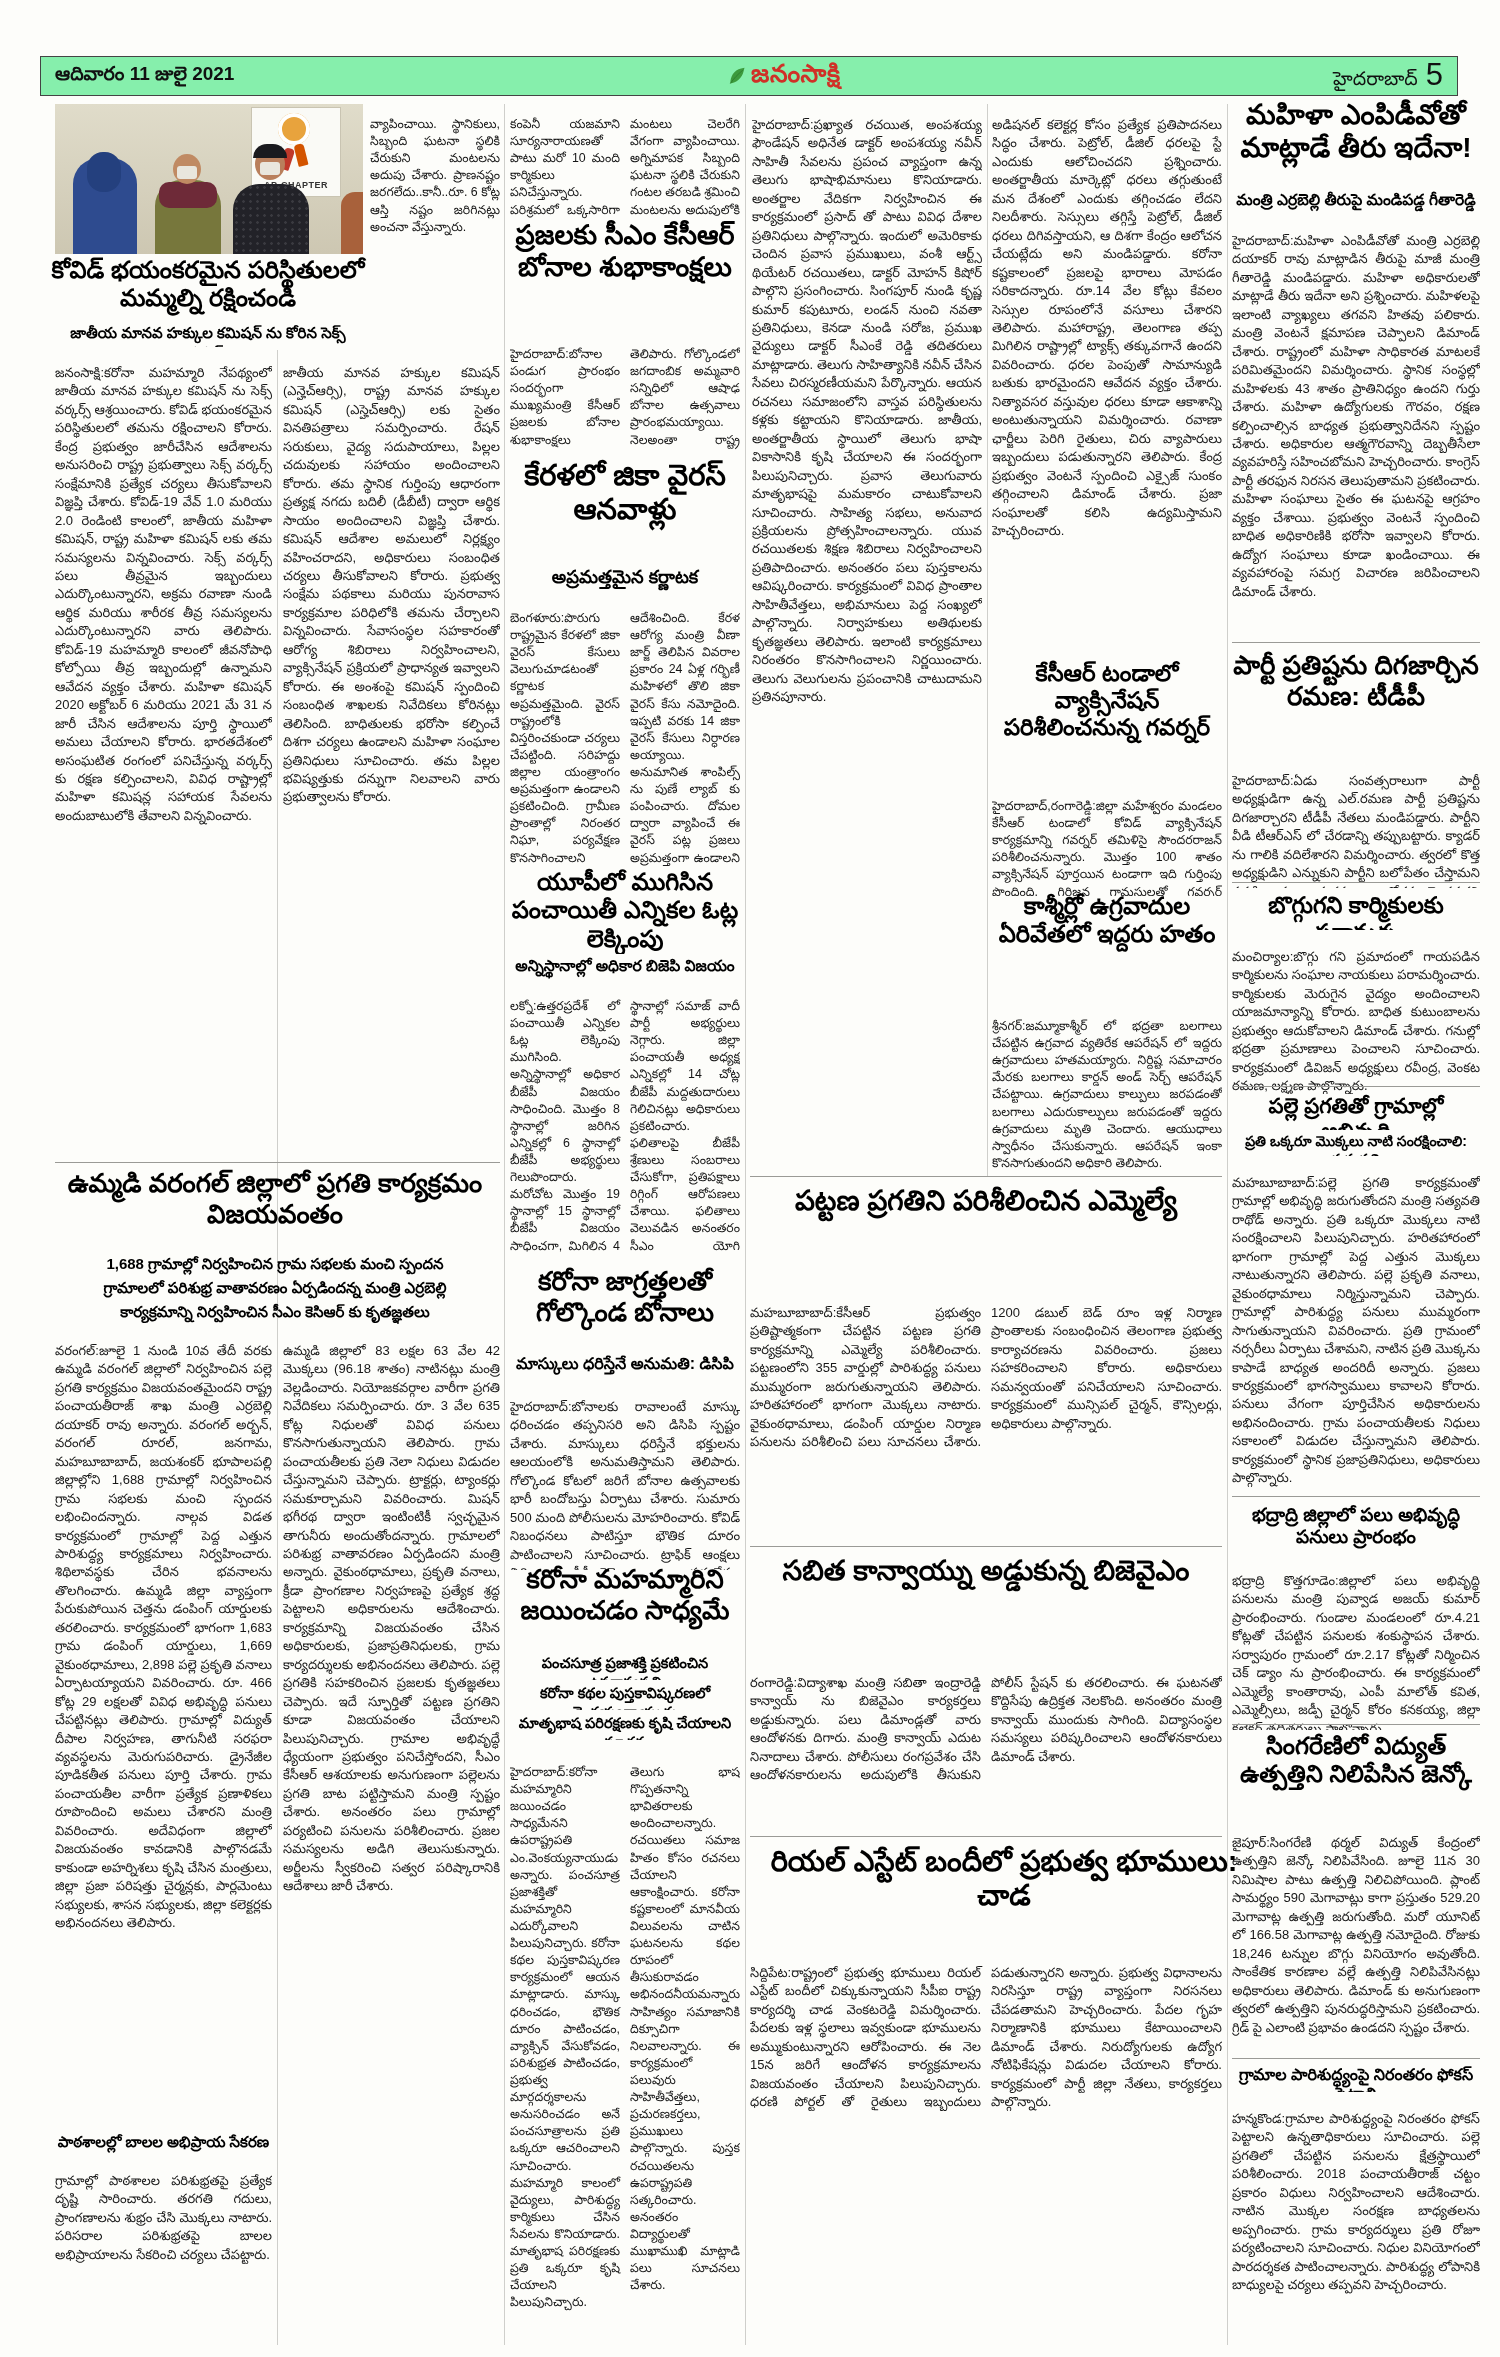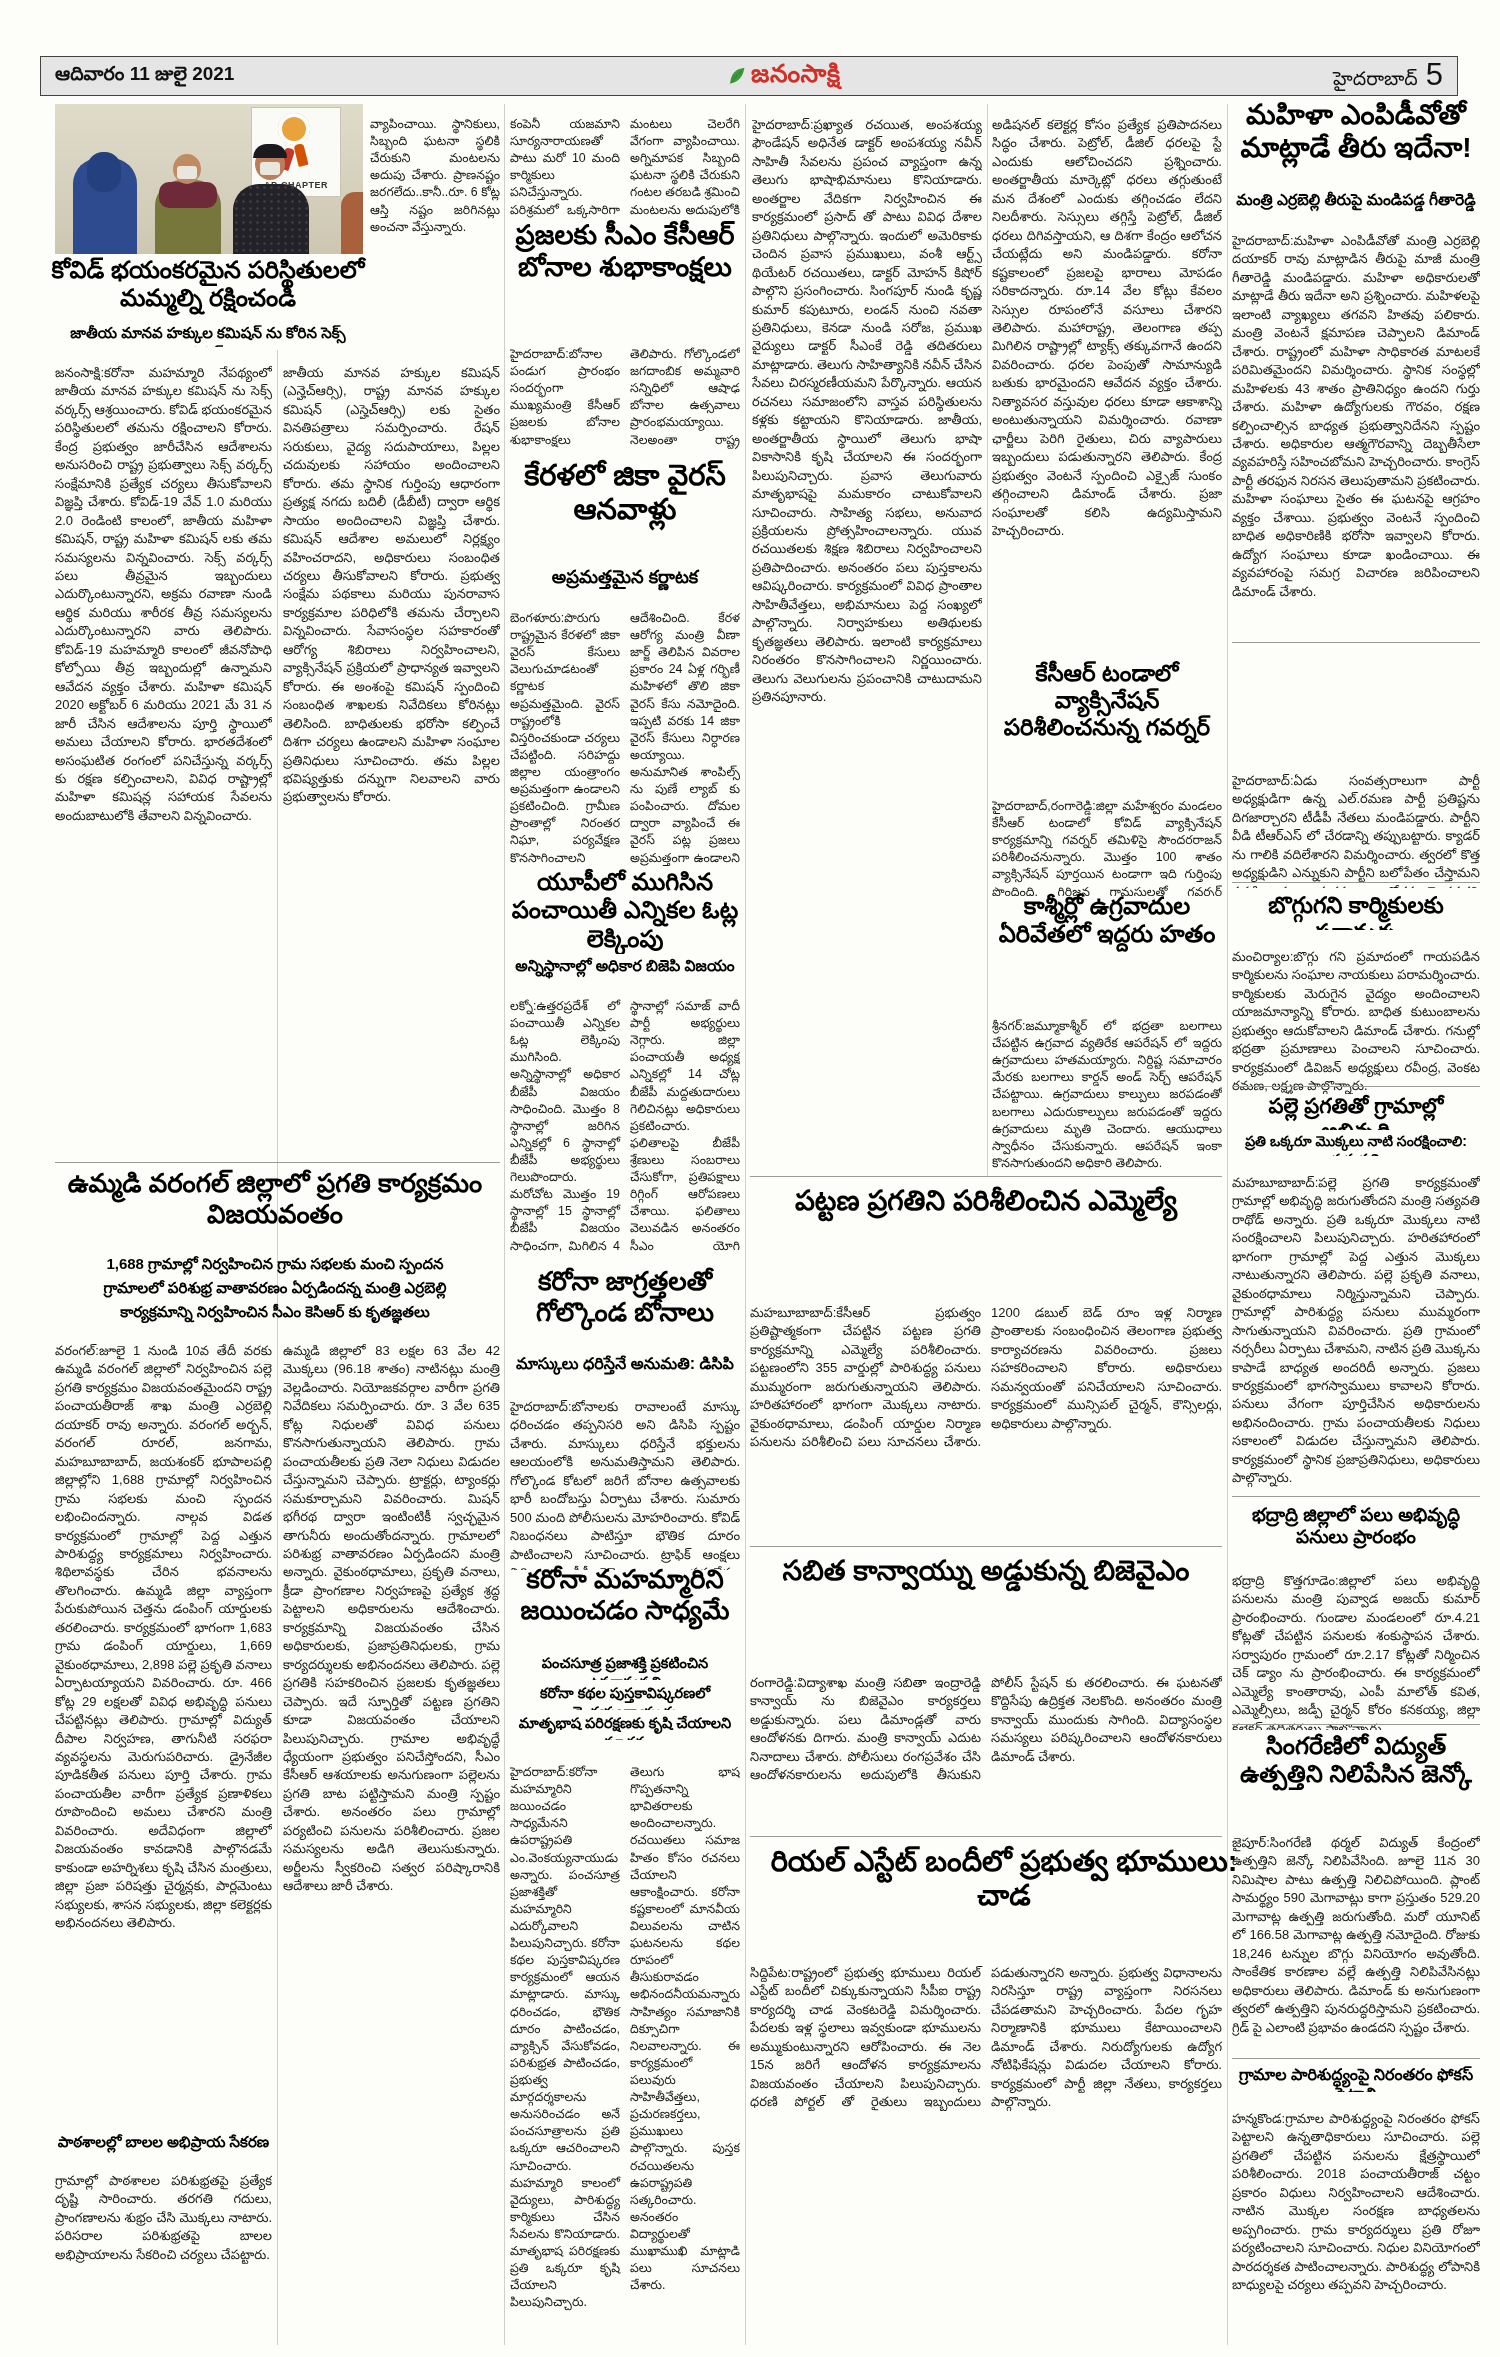--- a/index.html
+++ b/index.html
@@ -1,21 +1,21 @@
 <!DOCTYPE html>
 <html lang="te"><head>
 <meta charset="utf-8">
 <style>
   html,body{margin:0;padding:0;background:#e9e9e6;}
   #page{position:relative;width:1500px;height:2357px;background:#fdfdfa;margin:0 auto;
         font-family:"Liberation Sans","DejaVu Sans",sans-serif;color:#1b1b1b;overflow:hidden;}
   .abs{position:absolute;}
   
   .masthead{left:40px;top:56px;width:1418px;height:40px;border:1.5px solid #444;
-            display:flex;align-items:center;justify-content:space-between;padding:0 14px;box-sizing:border-box;background:#e5e5e5;}
+            display:flex;align-items:center;justify-content:space-between;padding:0 14px;box-sizing:border-box;background:#86efac;}
   .m-date{font-size:19px;font-weight:bold;color:#111;}
   .m-logo{display:flex;align-items:center;gap:4px;font-size:25px;font-weight:800;color:#d03027;letter-spacing:.5px;}
   .m-right{display:flex;align-items:baseline;gap:8px;font-weight:normal;color:#111;}
   .m-city{font-size:19px;}
   .m-page{font-size:31px;line-height:1;}
   
   .body-txt{font-size:13px;line-height:1.42;text-align:justify;overflow:hidden;color:#161616;margin-top:12px;}
   .body-sm{font-size:12.4px;line-height:1.38;}
   .cols2{column-count:2;column-gap:10px;}
   .hl{font-weight:800;color:#000;text-align:center;line-height:1.18;overflow:hidden;}
@@ -131,20 +131,21 @@
 
   <div class="abs hrule" style="left:750px;top:1836px;width:472px;"></div>
   <div class="abs hl" style="left:768px;top:1844px;width:472px;height:100px;font-size:29px;">రియల్ ఎస్టేట్ బందీలో ప్రభుత్వ భూములు: చాడ</div>
   <div class="abs body-txt cols2" style="left:750px;top:1952px;width:472px;height:393px;">సిద్దిపేట:రాష్ట్రంలో ప్రభుత్వ భూములు రియల్ ఎస్టేట్ బందీలో చిక్కుకున్నాయని సీపీఐ రాష్ట్ర కార్యదర్శి చాడ వెంకటరెడ్డి విమర్శించారు. పేదలకు ఇళ్ల స్థలాలు ఇవ్వకుండా భూములను అమ్ముకుంటున్నారని ఆరోపించారు. ఈ నెల 15న జరిగే ఆందోళన కార్యక్రమాలను విజయవంతం చేయాలని పిలుపునిచ్చారు. ధరణి పోర్టల్ తో రైతులు ఇబ్బందులు పడుతున్నారని అన్నారు. ప్రభుత్వ విధానాలను నిరసిస్తూ రాష్ట్ర వ్యాప్తంగా నిరసనలు చేపడతామని హెచ్చరించారు. పేదల గృహ నిర్మాణానికి భూములు కేటాయించాలని డిమాండ్ చేశారు. నిరుద్యోగులకు ఉద్యోగ నోటిఫికేషన్లు విడుదల చేయాలని కోరారు. కార్యక్రమంలో పార్టీ జిల్లా నేతలు, కార్యకర్తలు పాల్గొన్నారు.</div>
 
   <div class="abs hl" style="left:1232px;top:98px;width:248px;height:88px;font-size:28px;">మహిళా ఎంపిడీవోతో మాట్లాడే తీరు ఇదేనా!</div>
   <div class="abs sub" style="left:1232px;top:190px;width:248px;height:24px;font-size:15.5px;">మంత్రి ఎర్రబెల్లి తీరుపై మండిపడ్డ గీతారెడ్డి</div>
   <div class="abs body-txt" style="left:1232px;top:220px;width:248px;height:418px;">హైదరాబాద్:మహిళా ఎంపిడీవోతో మంత్రి ఎర్రబెల్లి దయాకర్ రావు మాట్లాడిన తీరుపై మాజీ మంత్రి గీతారెడ్డి మండిపడ్డారు. మహిళా అధికారులతో మాట్లాడే తీరు ఇదేనా అని ప్రశ్నించారు. మహిళలపై ఇలాంటి వ్యాఖ్యలు తగవని హితవు పలికారు. మంత్రి వెంటనే క్షమాపణ చెప్పాలని డిమాండ్ చేశారు. రాష్ట్రంలో మహిళా సాధికారత మాటలకే పరిమితమైందని విమర్శించారు. స్థానిక సంస్థల్లో మహిళలకు 43 శాతం ప్రాతినిధ్యం ఉందని గుర్తు చేశారు. మహిళా ఉద్యోగులకు గౌరవం, రక్షణ కల్పించాల్సిన బాధ్యత ప్రభుత్వానిదేనని స్పష్టం చేశారు. అధికారుల ఆత్మగౌరవాన్ని దెబ్బతీసేలా వ్యవహరిస్తే సహించబోమని హెచ్చరించారు. కాంగ్రెస్ పార్టీ తరఫున నిరసన తెలుపుతామని ప్రకటించారు. మహిళా సంఘాలు సైతం ఈ ఘటనపై ఆగ్రహం వ్యక్తం చేశాయి. ప్రభుత్వం వెంటనే స్పందించి బాధిత అధికారిణికి భరోసా ఇవ్వాలని కోరారు. ఉద్యోగ సంఘాలు కూడా ఖండించాయి. ఈ వ్యవహారంపై సమగ్ర విచారణ జరిపించాలని డిమాండ్ చేశారు.</div>
 
   <div class="abs hrule" style="left:1232px;top:642px;width:248px;"></div>
+  <div class="abs hl" style="left:1232px;top:650px;width:248px;height:104px;font-size:26px;">పార్టీ ప్రతిష్టను దిగజార్చిన రమణ: టీడీపీ</div>
   <div class="abs body-txt" style="left:1232px;top:760px;width:248px;height:116px;">హైదరాబాద్:ఏడు సంవత్సరాలుగా పార్టీ అధ్యక్షుడిగా ఉన్న ఎల్.రమణ పార్టీ ప్రతిష్టను దిగజార్చారని టీడీపీ నేతలు మండిపడ్డారు. పార్టీని వీడి టీఆర్ఎస్ లో చేరడాన్ని తప్పుబట్టారు. క్యాడర్ ను గాలికి వదిలేశారని విమర్శించారు. త్వరలో కొత్త అధ్యక్షుడిని ఎన్నుకుని పార్టీని బలోపేతం చేస్తామని ప్రకటించారు. కార్యకర్తలు ఆందోళన చెందవద్దని సూచించారు.</div>
 
   <div class="abs hrule" style="left:1232px;top:882px;width:248px;"></div>
   <div class="abs hl" style="left:1232px;top:892px;width:248px;height:38px;font-size:23px;">బొగ్గుగని కార్మికులకు పరామర్శ</div>
   <div class="abs body-txt" style="left:1232px;top:936px;width:248px;height:146px;">మంచిర్యాల:బొగ్గు గని ప్రమాదంలో గాయపడిన కార్మికులను సంఘాల నాయకులు పరామర్శించారు. కార్మికులకు మెరుగైన వైద్యం అందించాలని యాజమాన్యాన్ని కోరారు. బాధిత కుటుంబాలను ప్రభుత్వం ఆదుకోవాలని డిమాండ్ చేశారు. గనుల్లో భద్రతా ప్రమాణాలు పెంచాలని సూచించారు. కార్యక్రమంలో డివిజన్ అధ్యక్షులు రవీంద్ర, వెంకట రమణ, లక్ష్మణ పాల్గొన్నారు.</div>
 
   <div class="abs hrule" style="left:1232px;top:1086px;width:248px;"></div>
   <div class="abs hl" style="left:1232px;top:1094px;width:248px;height:36px;font-size:21px;">పల్లె ప్రగతితో గ్రామాల్లో అభివృద్ధి</div>
   <div class="abs sub" style="left:1232px;top:1132px;width:248px;height:24px;font-size:14px;">ప్రతి ఒక్కరూ మొక్కలు నాటి సంరక్షించాలి: సత్యవతి</div>
   <div class="abs body-txt" style="left:1232px;top:1162px;width:248px;height:330px;">మహబూబాబాద్:పల్లె ప్రగతి కార్యక్రమంతో గ్రామాల్లో అభివృద్ధి జరుగుతోందని మంత్రి సత్యవతి రాథోడ్ అన్నారు. ప్రతి ఒక్కరూ మొక్కలు నాటి సంరక్షించాలని పిలుపునిచ్చారు. హరితహారంలో భాగంగా గ్రామాల్లో పెద్ద ఎత్తున మొక్కలు నాటుతున్నారని తెలిపారు. పల్లె ప్రకృతి వనాలు, వైకుంఠధామాలు నిర్మిస్తున్నామని చెప్పారు. గ్రామాల్లో పారిశుద్ధ్య పనులు ముమ్మరంగా సాగుతున్నాయని వివరించారు. ప్రతి గ్రామంలో నర్సరీలు ఏర్పాటు చేశామని, నాటిన ప్రతి మొక్కను కాపాడే బాధ్యత అందరిదీ అన్నారు. ప్రజలు కార్యక్రమంలో భాగస్వాములు కావాలని కోరారు. పనులు వేగంగా పూర్తిచేసిన అధికారులను అభినందించారు. గ్రామ పంచాయతీలకు నిధులు సకాలంలో విడుదల చేస్తున్నామని తెలిపారు. కార్యక్రమంలో స్థానిక ప్రజాప్రతినిధులు, అధికారులు పాల్గొన్నారు.</div>

